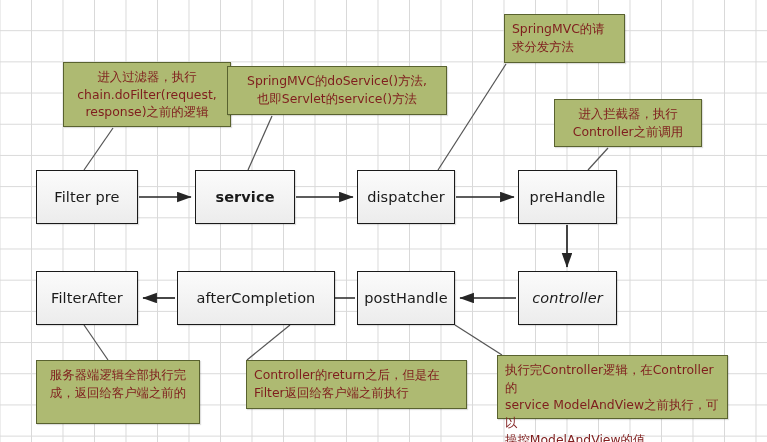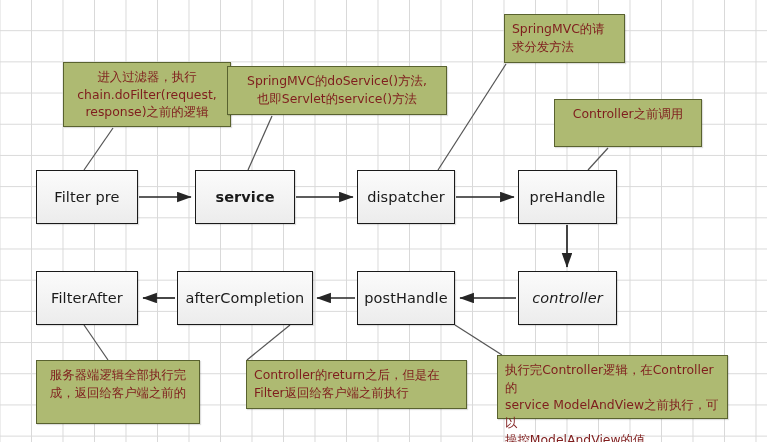--- a/index.html
+++ b/index.html
@@ -111,21 +111,21 @@
   </div>
 
   <div class="node" style="left:518px; top:271px; width:99px; height:54px;font-style:italic;">
     <span>controller</span>
   </div>
 
   <div class="node" style="left:357px; top:271px; width:98px; height:54px;">
     <span>postHandle</span>
   </div>
 
-  <div class="node" style="left:177px; top:271px; width:136px; height:54px;">
+  <div class="node" style="left:177px; top:271px; width:158px; height:54px;">
     <span>afterCompletion</span>
   </div>
 
   <div class="node" style="left:36px; top:271px; width:102px; height:54px;">
     <span>FilterAfter</span>
   </div>
 
   <div class="note center" style="left:45px; top:62px; width:168px; height:65px;margin-left:18px;">
     <div>进入过滤器，执行</div>
     <div>chain.doFilter(request,</div>
@@ -136,20 +136,21 @@
     <div>SpringMVC的doService()方法,</div>
     <div>也即Servlet的service()方法</div>
   </div>
 
   <div class="note left" style="left:504px; top:14px; width:121px; height:49px;">
     <div>SpringMVC的请</div>
     <div>求分发方法</div>
   </div>
 
   <div class="note center" style="left:554px; top:99px; width:148px; height:48px;">
+    <div>进入拦截器，执行</div>
     <div>Controller之前调用</div>
   </div>
 
   <div class="note left" style="left:497px; top:355px; width:231px; height:64px;">
     <div>执行完Controller逻辑，在Controller的</div>
     <div>service ModelAndView之前执行，可以</div>
     <div>操控ModelAndView的值</div>
   </div>
 
   <div class="note left" style="left:246px; top:360px; width:221px; height:49px;">

